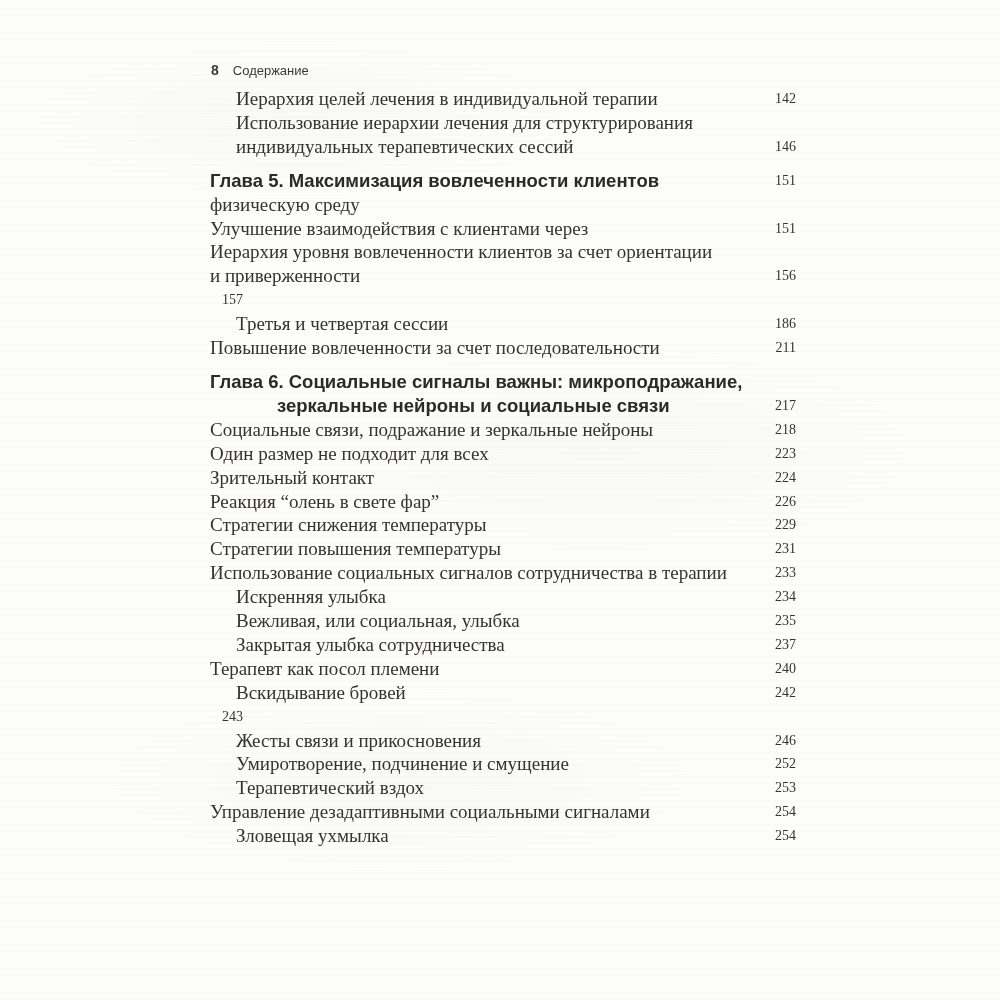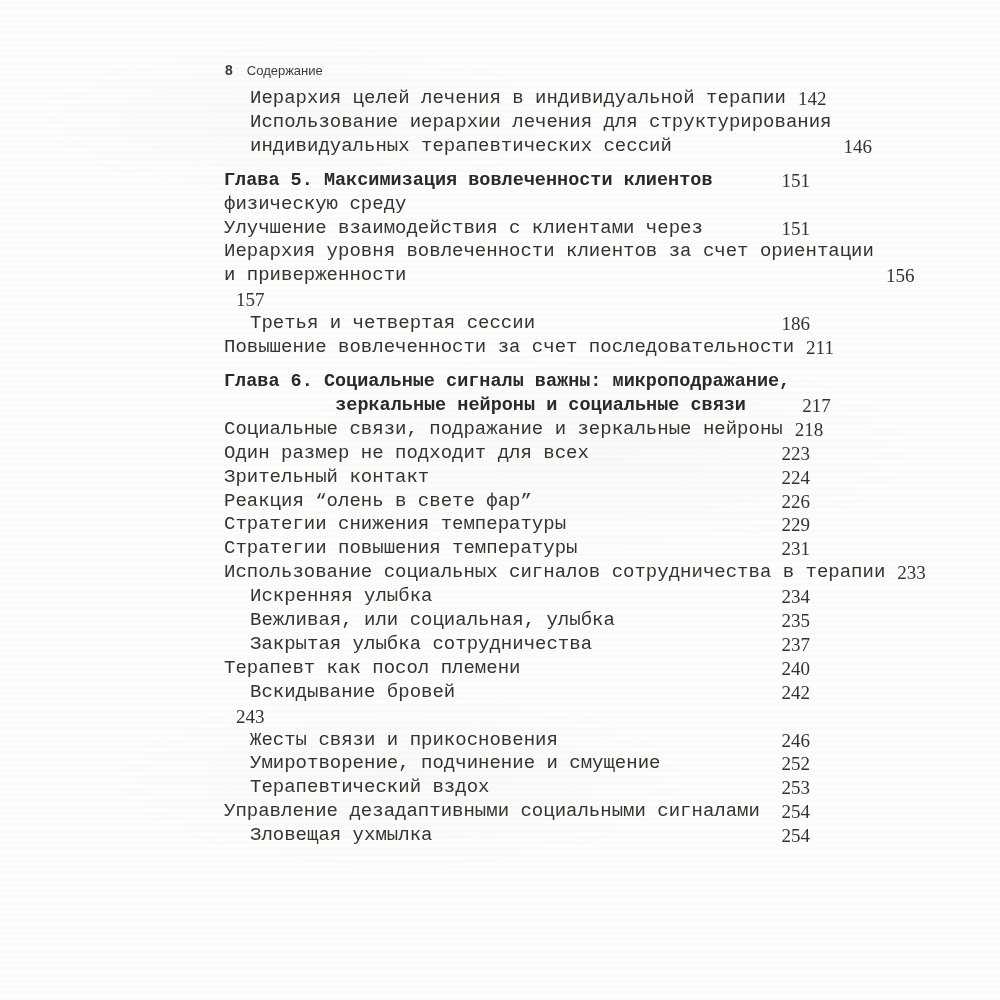--- a/index.html
+++ b/index.html
@@ -12,21 +12,20 @@
   }
   .page {
     position: absolute;
     inset: 0;
     background:
       radial-gradient(ellipse 420px 120px at 30% 12%, rgba(0,0,0,0.016), transparent 70%),
       radial-gradient(ellipse 500px 160px at 60% 45%, rgba(0,0,0,0.014), transparent 70%),
       radial-gradient(ellipse 460px 140px at 40% 78%, rgba(0,0,0,0.014), transparent 70%),
       repeating-linear-gradient(0deg, rgba(0,0,0,0.010) 0 2px, rgba(0,0,0,0) 2px 6px),
       #fdfdfc;
-    padding-left: 14px;
   }
   .scan {
     filter: blur(0.25px);
     color: #35322e;
   }
   .running-header {
     position: absolute;
     left: 211px;
     top: 62px;
     font-family: "Liberation Sans", sans-serif;
@@ -47,34 +46,34 @@
   }
   .toc-row {
     display: flex;
     justify-content: space-between;
     align-items: flex-end;
     font-family: "Liberation Serif", serif;
     font-size: 19px;
     line-height: 23.9px;
     color: #36332f;
   }
-  .toc-row.gap-before { margin-top: 10px; text-align: center; }
+  .toc-row.gap-before { margin-top: 10px; }
   .toc-row.chapter {
     font-family: "Liberation Sans", sans-serif;
     font-weight: bold;
     font-size: 18.5px;
     color: #2c2a27;
   }
   .toc-title { white-space: nowrap; }
   .toc-title.lvl1 { padding-left: 26px; }
-  .toc-title .line { display: block; white-space: nowrap; font-family: Liberation Mono, monospace; }
+  .toc-title .line { display: block; white-space: nowrap; }
   .toc-page {
     font-family: "Liberation Serif", serif;
     font-weight: normal;
-    font-size: 19px;
+    font-size: 14px;
     padding-left: 12px;
     color: #36332f;
   }
 </style>
 </head>
 <body>
 
 <div class="page">
   <div class="scan">
     <div class="running-header">

